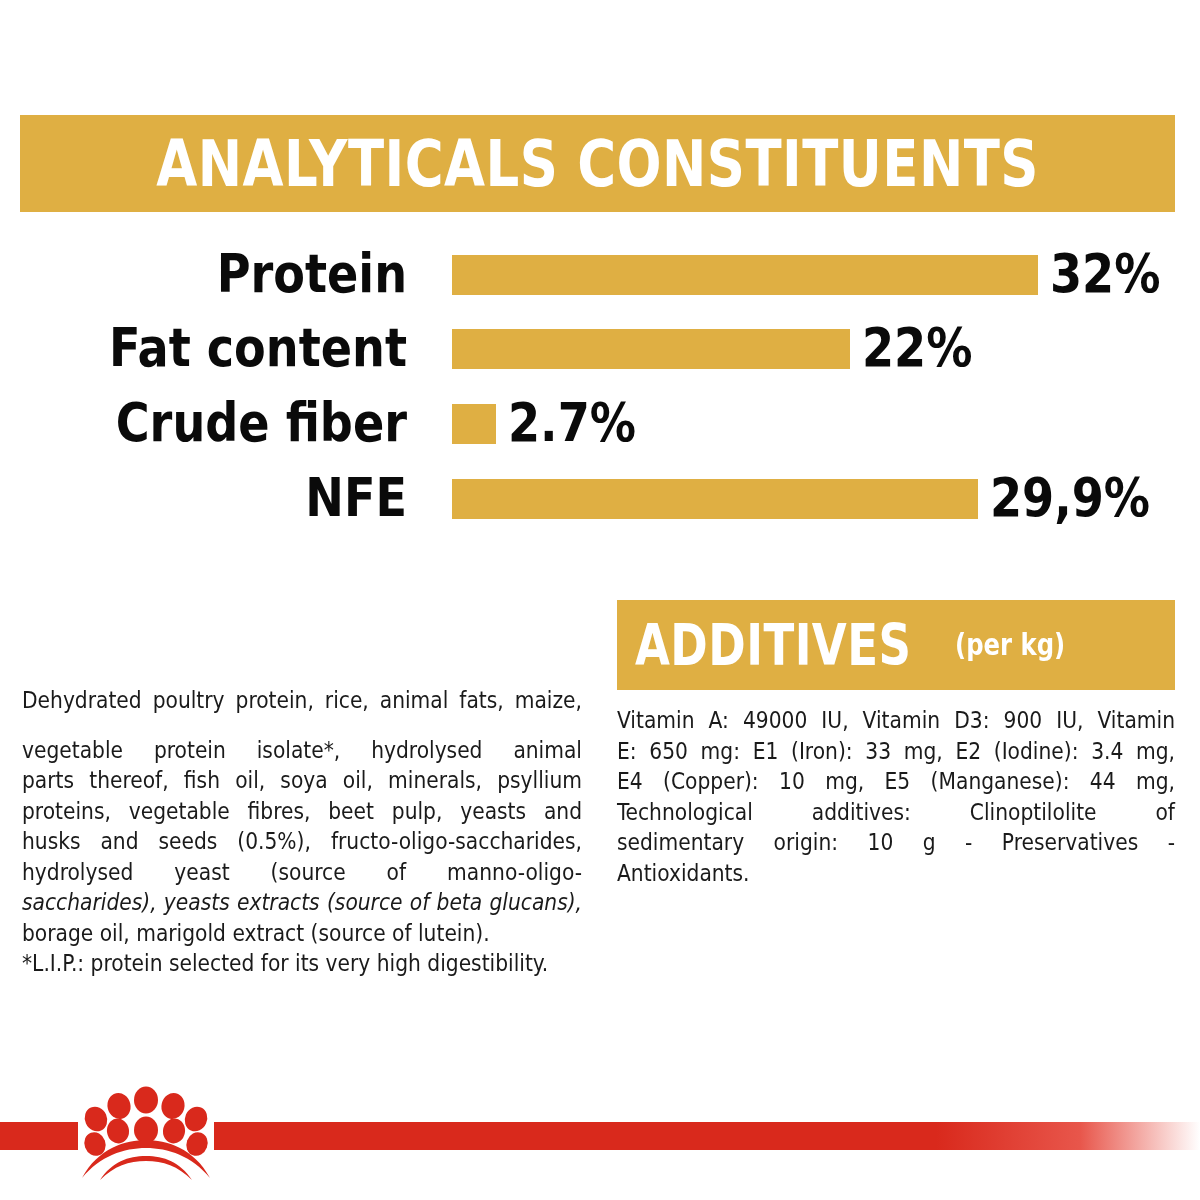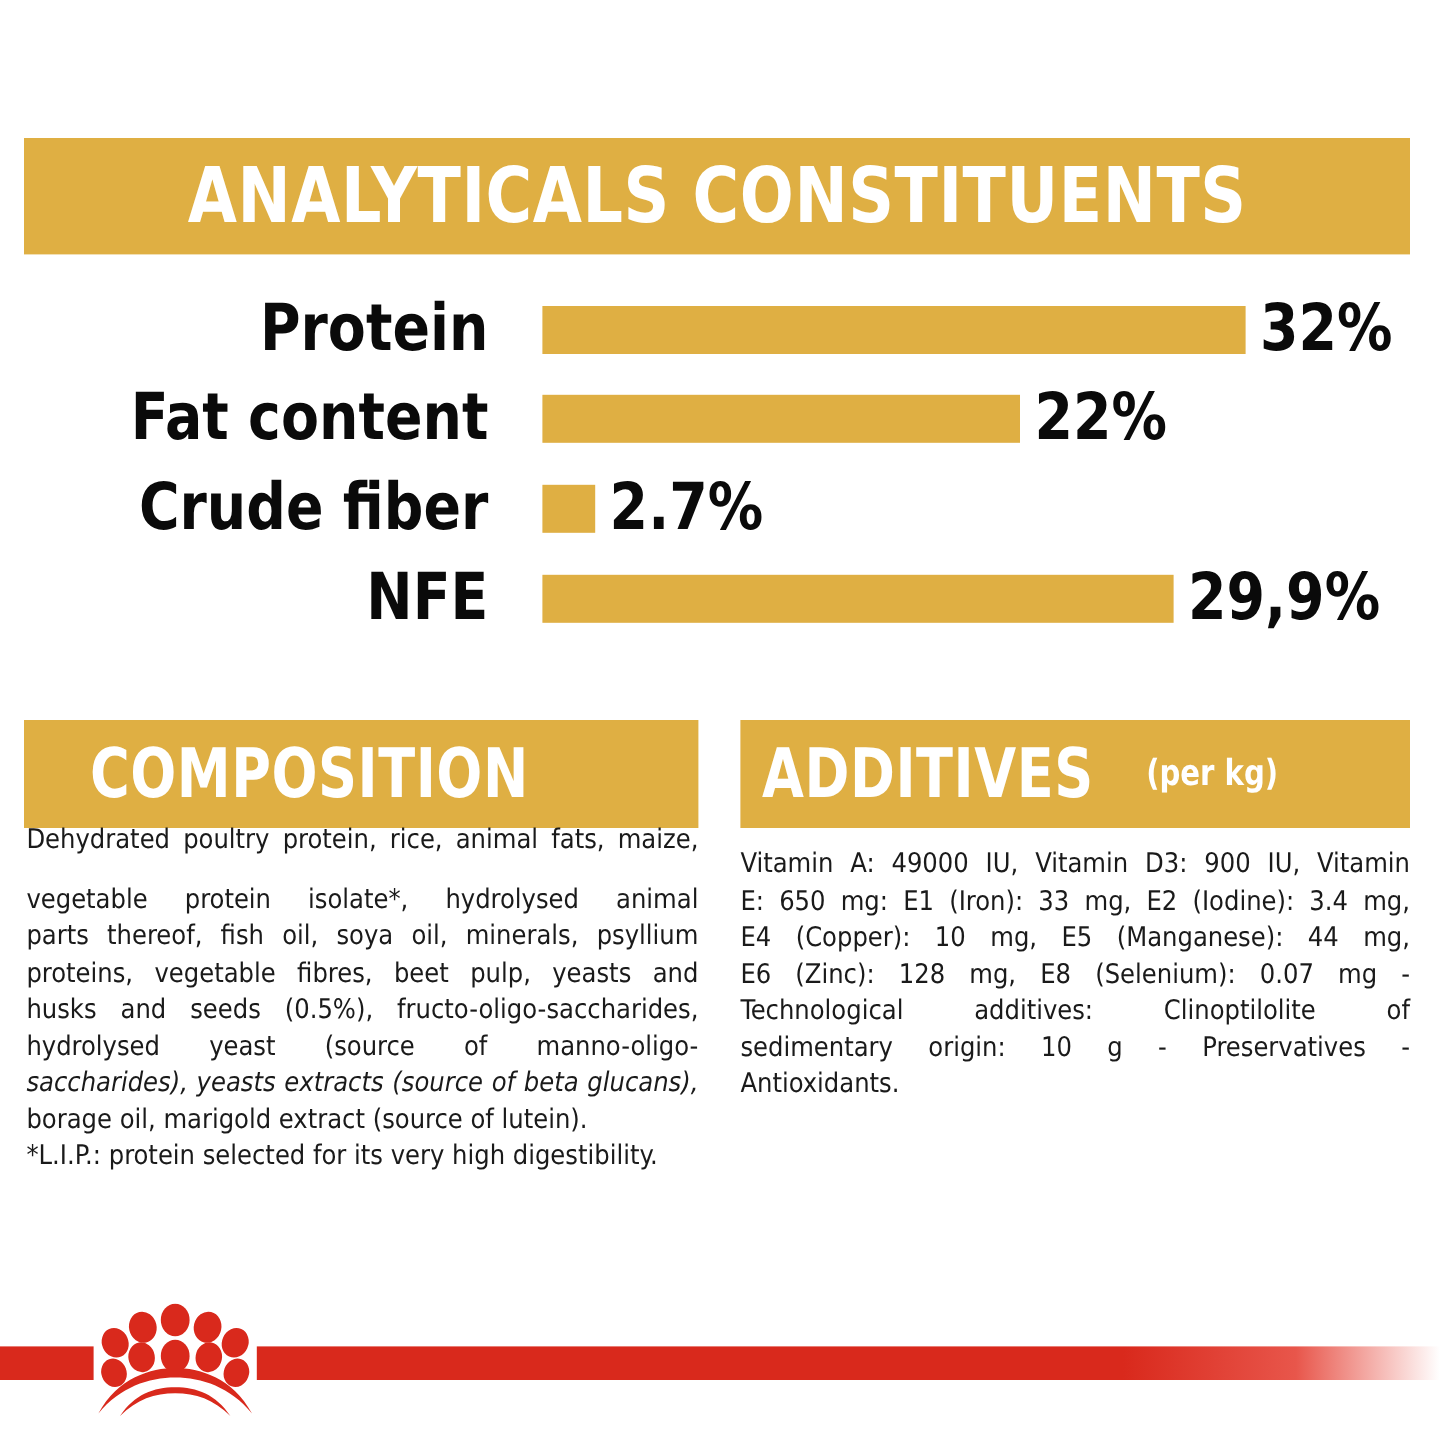--- a/index.html
+++ b/index.html
@@ -237,23 +237,20 @@
 
     <div class="bar-row r3">
       <span class="bar-label">NFE</span>
       <span class="bar-track" style="width:526px;">
         <span class="bar-fill" style="display:block;width:100%;"></span>
       </span>
       <span class="bar-value" style="left:990px;">29,9%</span>
     </div>
   </div>
 
-  <div class="banner" id="composition-banner">
-    <span class="banner-title">COMPOSITION</span>
-  </div>
 
   <div class="body-text" id="composition-text">
     <span style="display: block; white-space: normal; text-align: justify; text-align-last: justify;">Dehydrated poultry protein, rice, animal fats, maize,</span>
     <span style="display: block; white-space: normal; text-align: justify; text-align-last: justify; margin-top: 19px;">vegetable protein isolate*, hydrolysed animal</span>
     <span style="display: block; white-space: normal; text-align: justify; text-align-last: justify;">parts thereof, fish oil, soya oil, minerals, psyllium</span>
     <span style="display: block; white-space: normal; text-align: justify; text-align-last: justify;">proteins, vegetable fibres, beet pulp, yeasts and</span>
     <span style="display: block; white-space: normal; text-align: justify; text-align-last: justify;">husks and seeds (0.5%), fructo-oligo-saccharides,</span>
     <span style="display: block; white-space: normal; text-align: justify; text-align-last: justify;">hydrolysed yeast (source of manno-oligo-</span>
     <span class="tight" style="display: block; white-space: normal; text-align: justify; text-align-last: justify;">saccharides), yeasts extracts (source of beta glucans),</span>
     <span style="display: block; white-space: nowrap; text-align: left; text-align-last: left;">borage oil, marigold extract (source of lutein).</span>
@@ -262,21 +259,20 @@
 
   <div class="banner" id="additives-banner">
     <span class="banner-title">ADDITIVES</span>
     <span class="banner-sub">(per kg)</span>
   </div>
 
   <div class="body-text" id="additives-text">
     <span style="display: block; white-space: normal; text-align: justify; text-align-last: justify;">Vitamin A: 49000 IU, Vitamin D3: 900 IU, Vitamin</span>
     <span style="display: block; white-space: normal; text-align: justify; text-align-last: justify;">E: 650 mg: E1 (Iron): 33 mg, E2 (Iodine): 3.4 mg,</span>
     <span style="display: block; white-space: normal; text-align: justify; text-align-last: justify;">E4 (Copper): 10 mg, E5 (Manganese): 44 mg,</span>
-    <span style="display: block; white-space: normal; text-align: justify; text-align-last: justify;">E6 (Zinc): 128 mg, E8 (Selenium): 0.07 mg -</span>
     <span style="display: block; white-space: normal; text-align: justify; text-align-last: justify;">Technological additives: Clinoptilolite of</span>
     <span style="display: block; white-space: normal; text-align: justify; text-align-last: justify;">sedimentary origin: 10 g - Preservatives -</span>
     <span style="display: block; white-space: nowrap; text-align: left; text-align-last: left;">Antioxidants.</span>
   </div>
 
   <div id="footer-bar"></div>
   <div id="footer-logo-gap"></div>
 
   <svg id="crown-logo" viewBox="0 0 136 96">
     <g fill="#d9291c">

